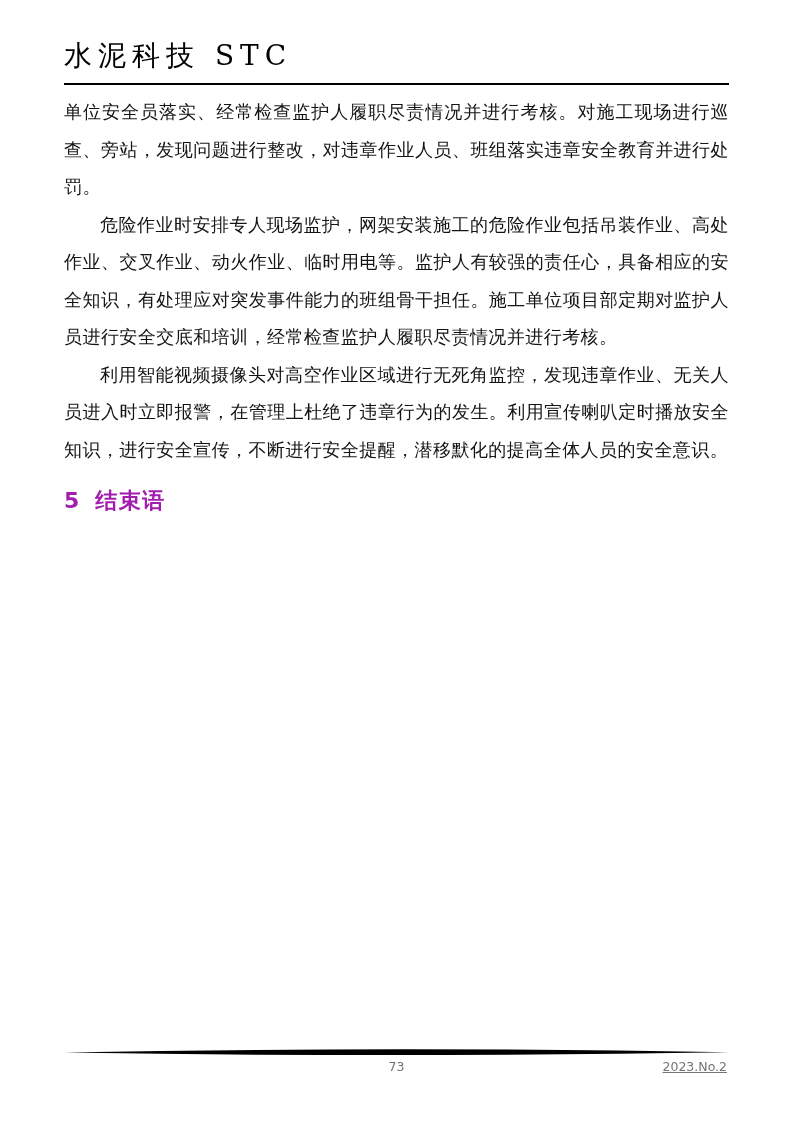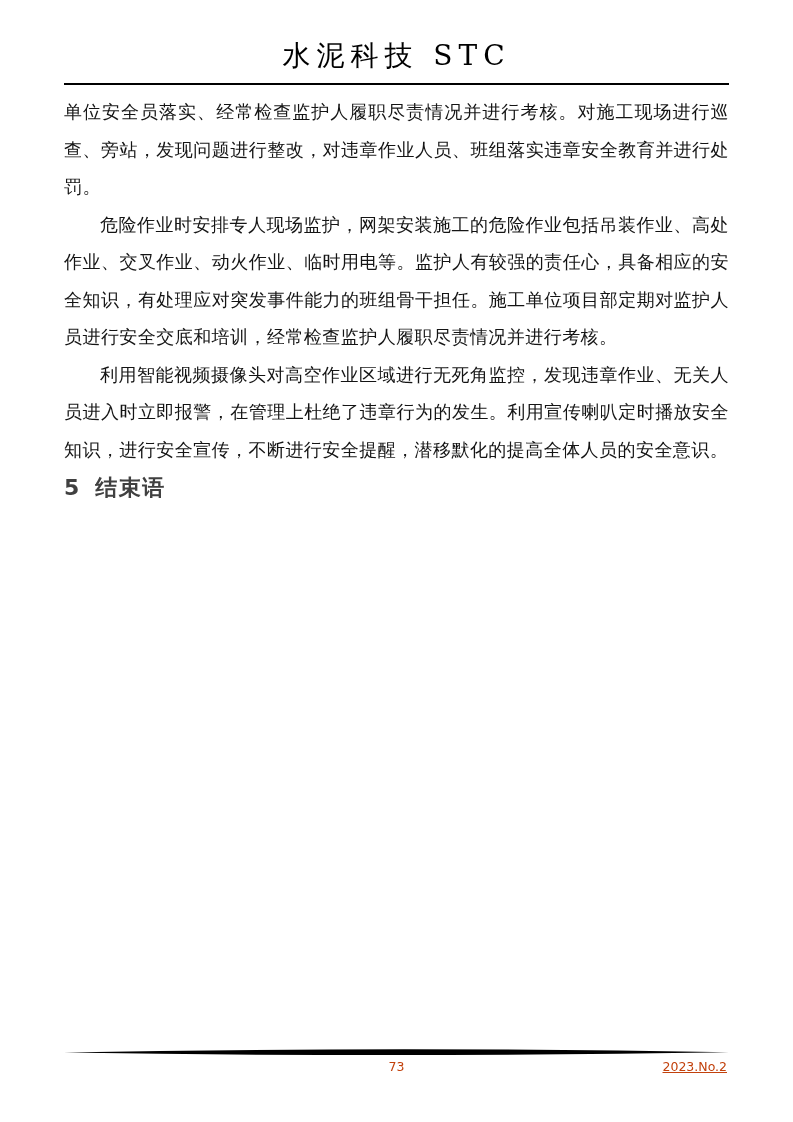--- a/index.html
+++ b/index.html
@@ -21,21 +21,20 @@
     background: #ffffff;
   }
   .content {
     position: absolute;
     left: 64px;
     top: 0;
     width: 665px;
   }
   .journal-title {
     margin-top: 38px;
-    text-align: center;
     font-size: 28px;
     line-height: 36px;
     letter-spacing: 6px;
     color: #000000;
     font-weight: 500;
   }
   .header-rule {
     margin-top: 9px;
     border: 0;
     border-top: 2.5px solid #000000;
@@ -50,27 +49,27 @@
     text-justify: inter-character;
   }
   .para {
     margin: 0;
     text-indent: 2em;
   }
   .para.continuation {
     text-indent: 0;
   }
   .section-heading {
-    margin: 4px 0 5px 0;
+    margin: 17px 0 5px 0;
     font-family: "DejaVu Sans", "Liberation Sans", sans-serif;
     font-weight: bold;
     font-size: 22px;
     line-height: 32px;
     letter-spacing: 1.5px;
-    color: #404040;
+    color: #a21caf;
   }
   .section-heading .sec-num {
     margin-right: 16px;
     letter-spacing: 0;
   }
   .page-footer {
     position: absolute;
     left: 64px;
     top: 1048px;
     width: 665px;
@@ -80,21 +79,21 @@
     width: 100%;
     height: 9px;
   }
   .footer-row {
     position: relative;
     height: 20px;
     margin-top: 1px;
     font-family: "DejaVu Sans", "Liberation Sans", sans-serif;
     font-size: 12.5px;
     line-height: 18px;
-    color: #c2410c;
+    color: #737373;
   }
   .page-number {
     position: absolute;
     left: 50%;
     transform: translateX(-50%);
   }
   .issue-label {
     position: absolute;
     right: 2px;
     text-decoration: underline;

